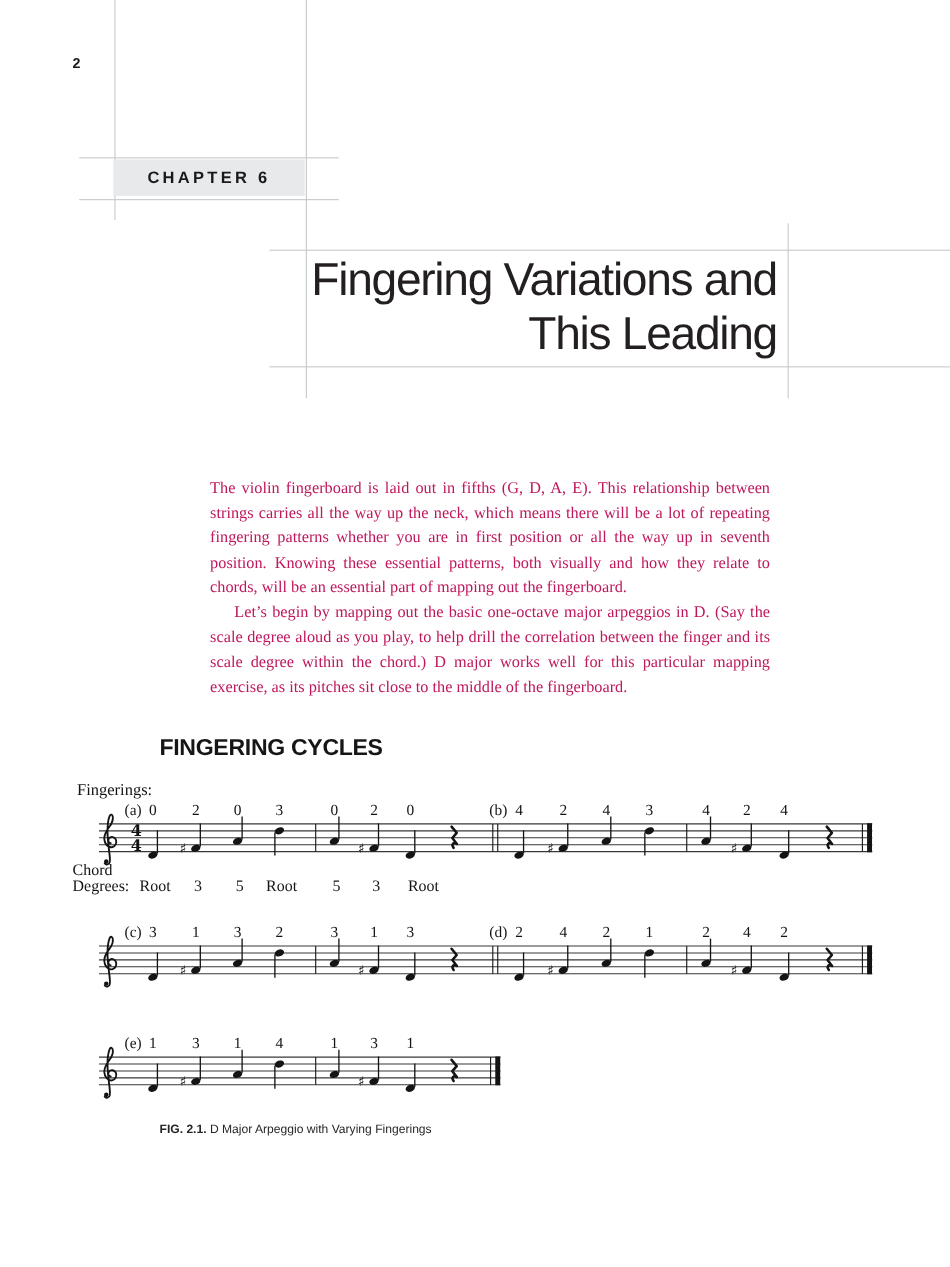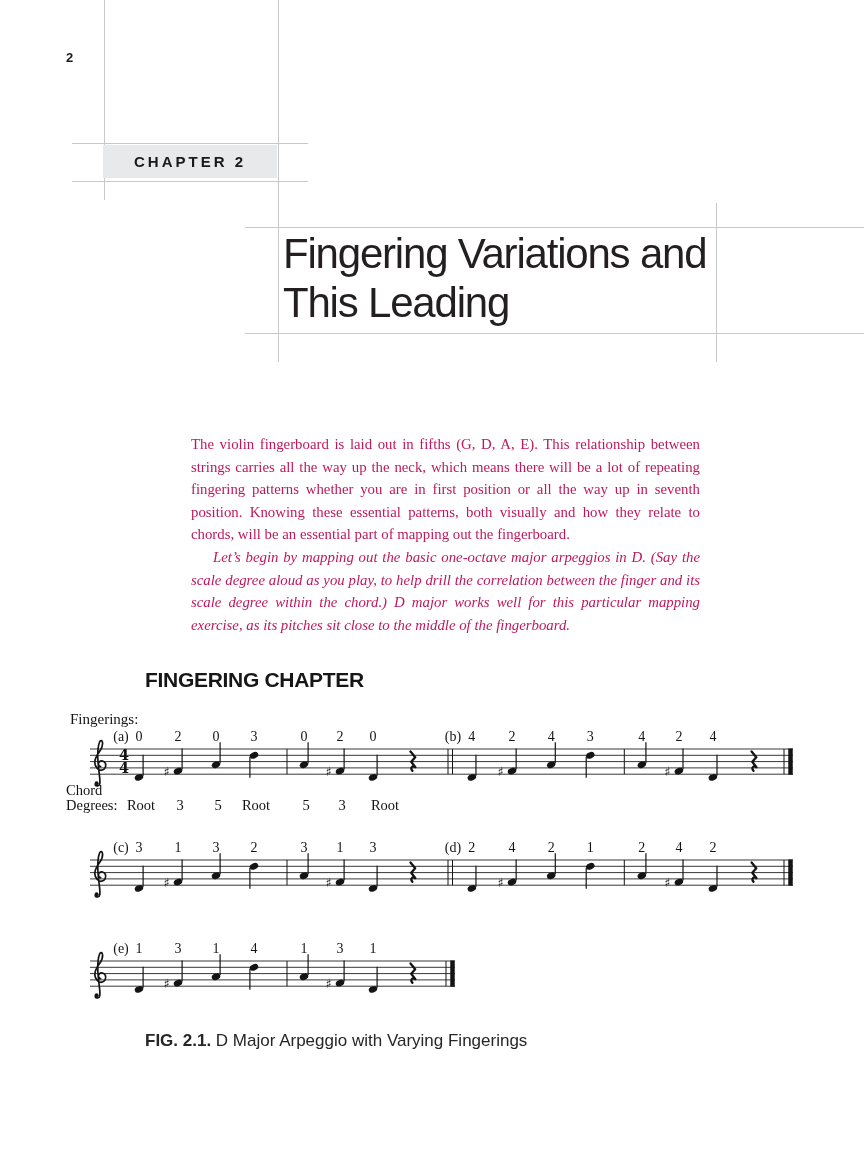--- a/index.html
+++ b/index.html
@@ -9,63 +9,63 @@
   .vrule{width:1px;}
   .hrule{height:1px;}
   .pagenum{position:absolute;left:66px;top:50px;font-family:"Liberation Sans",sans-serif;
            font-weight:bold;font-size:13px;color:#1a1a1a;}
   .chapter-box{position:absolute;left:103px;top:145px;width:174px;height:33px;background:#e8e9ea;
                display:flex;align-items:center;justify-content:center;}
   .chapter-box span{font-family:"Liberation Sans",sans-serif;font-weight:bold;font-size:15px;
                     letter-spacing:3px;color:#19191b;}
   .title{position:absolute;left:283px;top:229px;font-family:"Liberation Sans",sans-serif;
          font-weight:400;font-size:42px;line-height:49px;letter-spacing:-1.2px;color:#231f20;}
-  .title div{white-space:nowrap;}
+  .title div{white-space:nowrap;text-align:right;}
   .bodytext{position:absolute;left:191px;top:433px;width:509px;font-size:14.8px;
             line-height:22.6px;text-align:justify;color:#be185d;}
   .bodytext p{margin:0;}
-  .bodytext p.indented{text-indent:22px;font-style:italic;}
+  .bodytext p.indented{text-indent:22px;}
   .sec-heading{position:absolute;left:145px;top:668px;font-family:"Liberation Sans",sans-serif;
                font-weight:bold;font-size:21px;letter-spacing:-0.3px;color:#161616;white-space:nowrap;}
   .fingerings-label{position:absolute;left:70px;top:711px;font-size:15px;color:#141414;}
   .caption{position:absolute;left:145px;top:1021px;font-family:"Liberation Sans",sans-serif;
-           font-size:17px;color:#262626;white-space:nowrap;margin-top:10px;}
+           font-size:11px;color:#262626;white-space:nowrap;}
   .caption .cap-bold{font-weight:bold;}
   #music-svg{position:absolute;left:0;top:0;pointer-events:none;}
 </style>
 </head>
 <body>
 
 <div class="page">
 
   <div class="rule vrule" style="left:104px;top:0;height:200px;"></div>
   <div class="rule vrule" style="left:278px;top:0;height:362px;"></div>
   <div class="rule vrule" style="left:716px;top:203px;height:159px;"></div>
   <div class="rule hrule" style="left:72px;top:143px;width:236px;"></div>
   <div class="rule hrule" style="left:72px;top:181px;width:236px;"></div>
   <div class="rule hrule" style="left:245px;top:227px;width:619px;"></div>
   <div class="rule hrule" style="left:245px;top:333px;width:619px;"></div>
 
   <div class="pagenum">2</div>
 
   <div class="chapter-box">
-    <span>CHAPTER 2</span>
+    <span>CHAPTER 6</span>
   </div>
 
   <div class="title">
     <div>Fingering Variations and</div>
     <div>This Leading</div>
   </div>
 
   <div class="bodytext">
     <p>The violin fingerboard is laid out in fifths (G, D, A, E). This relationship between strings carries all the way up the neck, which means there will be a lot of repeating fingering patterns whether you are in first position or all the way up in seventh position. Knowing these essential patterns, both visually and how they relate to chords, will be an essential part of mapping out the fingerboard.</p>
     <p class="indented">Let’s begin by mapping out the basic one-octave major arpeggios in D. (Say the scale degree aloud as you play, to help drill the correlation between the finger and its scale degree within the chord.) D major works well for this particular mapping exercise, as its pitches sit close to the middle of the fingerboard.</p>
   </div>
 
-  <div class="sec-heading">FINGERING CHAPTER</div>
+  <div class="sec-heading">FINGERING CYCLES</div>
 
   <div class="fingerings-label">Fingerings:</div>
 
   <svg id="music-svg" width="864" height="1152" viewBox="0 0 864 1152" xmlns="http://www.w3.org/2000/svg">
       <line x1="90" y1="749" x2="793" y2="749" stroke="#383838" stroke-width="1"></line>
       <line x1="90" y1="755.3" x2="793" y2="755.3" stroke="#383838" stroke-width="1"></line>
       <line x1="90" y1="761.6" x2="793" y2="761.6" stroke="#383838" stroke-width="1"></line>
       <line x1="90" y1="767.9" x2="793" y2="767.9" stroke="#383838" stroke-width="1"></line>
       <line x1="90" y1="774.2" x2="793" y2="774.2" stroke="#383838" stroke-width="1"></line>
       <path d="M 3.2,49.8 C 4.2,51.6 7.4,51.2 7.8,48.6 C 8.2,45.5 7.6,41.5 7.2,38.5 C 6.6,33.5 6.0,28.5 5.8,23.5 C 5.6,17.5 5.8,11.5 7.6,7.0 C 8.6,4.6 10.4,5.4 10.6,8.0 C 10.8,11.0 9.4,14.0 7.6,16.4 C 5.2,19.6 2.6,23.2 2.8,27.6 C 3.0,32.4 6.6,35.8 9.8,35.2 C 13.0,34.6 14.4,31.2 13.4,28.4 C 12.4,25.8 9.0,25.0 7.2,27.0 C 5.8,28.6 6.4,31.2 8.6,31.6" fill="none" stroke="#141414" stroke-width="1.7" stroke-linecap="round" transform="translate(92,735)"></path>

